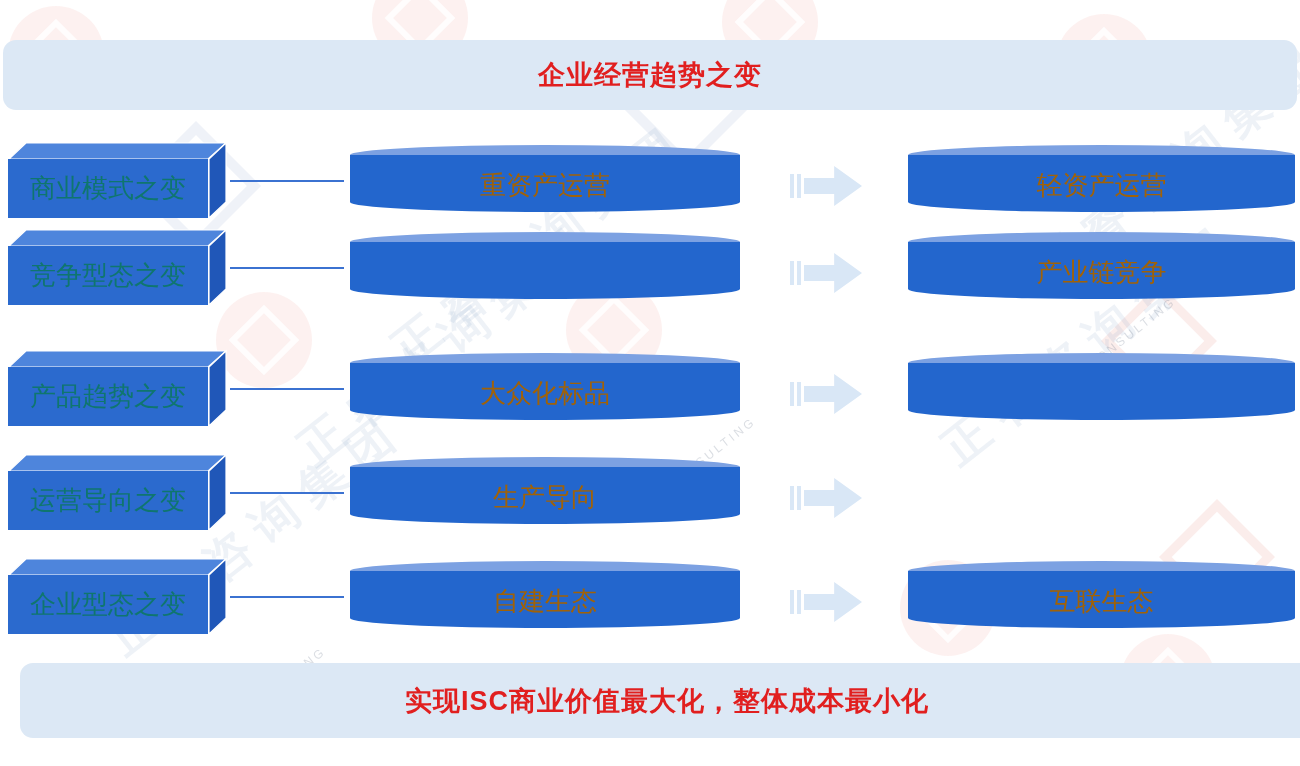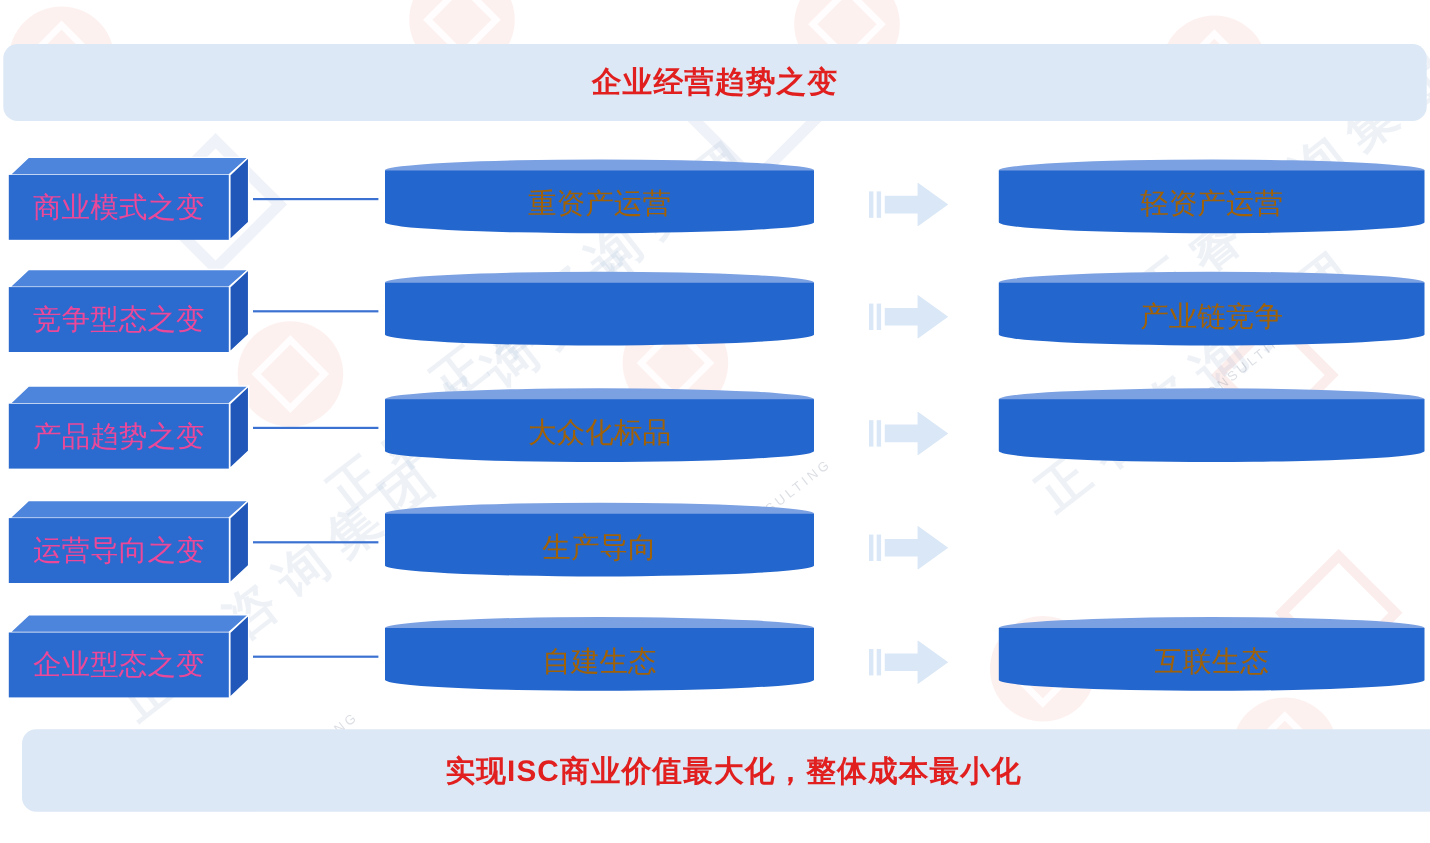--- a/index.html
+++ b/index.html
@@ -34,21 +34,21 @@
   .banner.header { top:40px; height:70px; }
   .banner.footer { top:663px; height:75px;margin-left:17px; }
   .banner-text { color:#e11f1f; font-weight:bold; font-size:27px; letter-spacing:1px; }
 
   
   .row { position:absolute; left:0; width:1300px; height:80px; z-index:2; }
 
   .box3d { position:absolute; left:6px; top:0; width:222px; height:78px; }
   .box-label { position:absolute; left:2px; top:18px; width:200px; height:59px;
                display:flex; align-items:center; justify-content:center;
-               color:#ec4899; font-size:26px; }
+               color:#0f766e; font-size:26px; }
 
   .connector { position:absolute; left:230px; top:39px; width:114px; height:2px;
                background:#3b72d1; }
 
   .cyl { position:absolute; top:4px; height:68px; }
   .cyl.mid   { left:350px; width:390px; }
   .cyl.right { left:908px; width:387px; }
   .cyl-top  { position:absolute; top:0; left:0; right:0; height:20px;
               border-radius:50%; background:#7ca1e2; }
   .cyl-body { position:absolute; top:10px; left:0; right:0; height:57px;
@@ -137,21 +137,21 @@
       <span class="bar b2"></span>
       <span class="arrowhead"></span>
     </div>
     <div class="cyl right">
       <div class="cyl-top"></div>
       <div class="cyl-body"></div>
       <div class="cyl-label">轻资产运营</div>
     </div>
   </div>
 
-  <div class="row" style="top:243px;">
+  <div class="row" style="top:228px;">
     <div class="box3d">
       <svg width="222" height="78" viewBox="0 0 222 78">
         <polygon points="3,18 20,2 220,2 202,18" fill="#4e85dc" stroke="#ffffff" stroke-width="1.2"></polygon>
         <polygon points="203,18 220,2 220,61 203,77" fill="#2057b8" stroke="#ffffff" stroke-width="1.2"></polygon>
         <rect x="2" y="18" width="200" height="59" fill="#2b6ace"></rect>
       </svg>
       <div class="box-label">竞争型态之变</div>
     </div>
     <div class="connector"></div>
     <div class="cyl mid">

